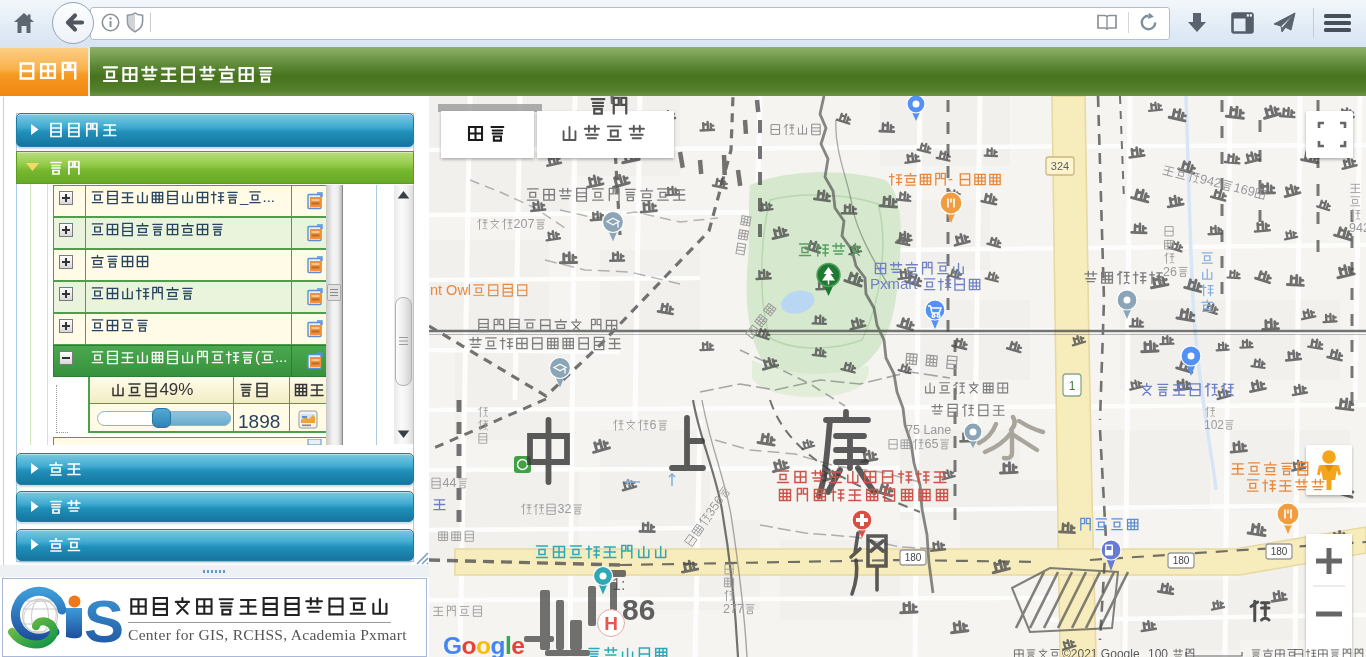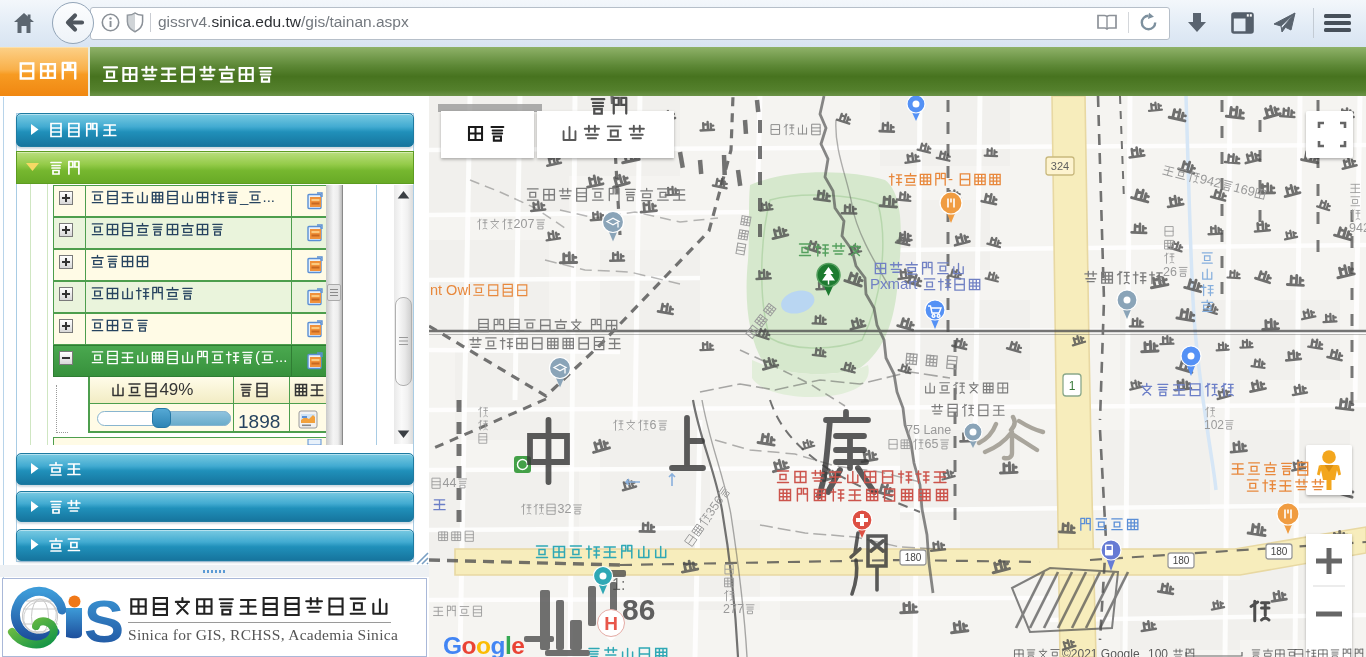--- a/index.html
+++ b/index.html
@@ -13,21 +13,20 @@
     <svg style="position:absolute;left:101px;top:13px" width="19" height="19" viewBox="0 0 19 19">
       <circle cx="9.5" cy="9.5" r="8.2" fill="none" stroke="#8a9097" stroke-width="1.6"></circle>
       <rect x="8.6" y="8" width="1.9" height="6" fill="#8a9097"></rect>
       <circle cx="9.5" cy="5.4" r="1.2" fill="#8a9097"></circle>
     </svg>
     <svg style="position:absolute;left:126px;top:12px" width="18" height="21" viewBox="0 0 18 21">
       <path d="M9,1 C11,2.6 14.4,3.2 16.6,3.3 V9.5 C16.6,14 13.5,17.6 9,19.7 C4.5,17.6 1.4,14 1.4,9.5 V3.3 C3.6,3.2 7,2.6 9,1 Z" fill="none" stroke="#8a9097" stroke-width="1.5"></path>
       <path d="M9,1 C7,2.6 3.6,3.2 1.4,3.3 V9.5 C1.4,14 4.5,17.6 9,19.7 Z" fill="#aab0b6" opacity=".55"></path>
     </svg>
     <div style="position:absolute;left:150px;top:13px;width:1px;height:19px;background:#c9ccd2"></div>
-    <div style="position:absolute;left:158px;top:13px;font:15.5px 'Liberation Sans',sans-serif;color:#74797f">gissrv4.<span style="color:#2c2f33">sinica.edu.tw</span>/gis/tainan.aspx</div>
     <svg style="position:absolute;left:1096px;top:13px" width="22" height="19" viewBox="0 0 22 19">
       <path d="M2,2.5 H8.5 C10,2.5 11,3.5 11,4.5 C11,3.5 12,2.5 13.5,2.5 H20 V15 H13 C12,15 11,15.8 11,16.5 C11,15.8 10,15 9,15 H2 Z" fill="none" stroke="#8d9299" stroke-width="1.7"></path>
       <path d="M11,4.5 V16.5" stroke="#8d9299" stroke-width="1.4"></path>
     </svg>
     <div style="position:absolute;left:1128px;top:12px;width:1px;height:21px;background:#d4d7db"></div>
     <svg style="position:absolute;left:1138px;top:12px" width="21" height="21" viewBox="0 0 21 21">
       <path d="M17.2,10.5 A6.7,6.7 0 1 1 10.5,3.8" fill="none" stroke="#7d909e" stroke-width="2.4"></path>
       <path d="M10.5,0.6 L16,3.8 L10.5,7 Z" fill="#7d909e" transform="rotate(10,10.5,3.8)"></path>
     </svg>
     <svg style="position:absolute;left:1185px;top:11px" width="24" height="24" viewBox="0 0 24 24">
@@ -198,21 +197,21 @@
     <ellipse cx="40" cy="32.5" rx="8.5" ry="17.5" fill="none" stroke="#c9c9c9" stroke-width="1"></ellipse>
     <ellipse cx="40" cy="32.5" rx="15" ry="17" fill="none" stroke="#c9c9c9" stroke-width="0.8" transform="rotate(55,40,32.5)"></ellipse>
     <path d="M23,25 H57 M22,40 H58 M26,17 H54 M26,48 H54" stroke="#c9c9c9" stroke-width="1"></path>
     <path d="M62,26 A23.5,23.5 0 1 0 55,48" fill="none" stroke="url(#gb)" stroke-width="9" stroke-linecap="round"></path>
     <path d="M12,48 C20,60 38,64 48,57 C56,51 56,42 47,38 C42,36 37,38 36,42" fill="none" stroke="url(#gg)" stroke-width="8" stroke-linecap="round"></path>
     <circle cx="74.5" cy="17.5" r="6" fill="#f07818"></circle>
     <path d="M66,24 h16 v26 c0,5 -8,5 -16,3 Z" fill="url(#gb)"></path>
     <text x="84" y="58" font-family="Liberation Sans,sans-serif" font-size="60" font-weight="bold" fill="url(#gb)">S</text>
   </svg>
 <div style="position:absolute;left:128px;top:622px;width:263px;height:1px;background:#9a9a9a"></div>
-<div style="position:absolute;left:128px;top:626px;font:15.5px 'Liberation Serif',serif;color:#555;letter-spacing:0.3px">Sinica for GIS, RCHSS, Academia Sinica</div>
+<div style="position:absolute;left:128px;top:626px;font:15.5px 'Liberation Serif',serif;color:#555;letter-spacing:0.3px">Center for GIS, RCHSS, Academia Pxmart</div>
 <svg style="position:absolute;left:429px;top:96px" width="937" height="561" viewBox="429 96 937 657" preserveAspectRatio="xMinYMin slice">
     <rect x="429" y="96" width="937" height="561" fill="#f3f2ee"></rect>
     <rect x="429" y="96" width="140" height="120" fill="#eeede9"></rect>
     <rect x="429" y="240" width="120" height="90" fill="#eeede9"></rect>
     <rect x="455" y="350" width="120" height="90" fill="#eeede9"></rect>
     <rect x="429" y="470" width="150" height="90" fill="#eeede9"></rect>
     <rect x="600" y="430" width="110" height="90" fill="#eeede9"></rect>
     <rect x="560" y="96" width="120" height="80" fill="#eeede9"></rect>
     <rect x="880" y="96" width="130" height="70" fill="#eeede9"></rect>
     <rect x="900" y="200" width="90" height="70" fill="#eeede9"></rect>

